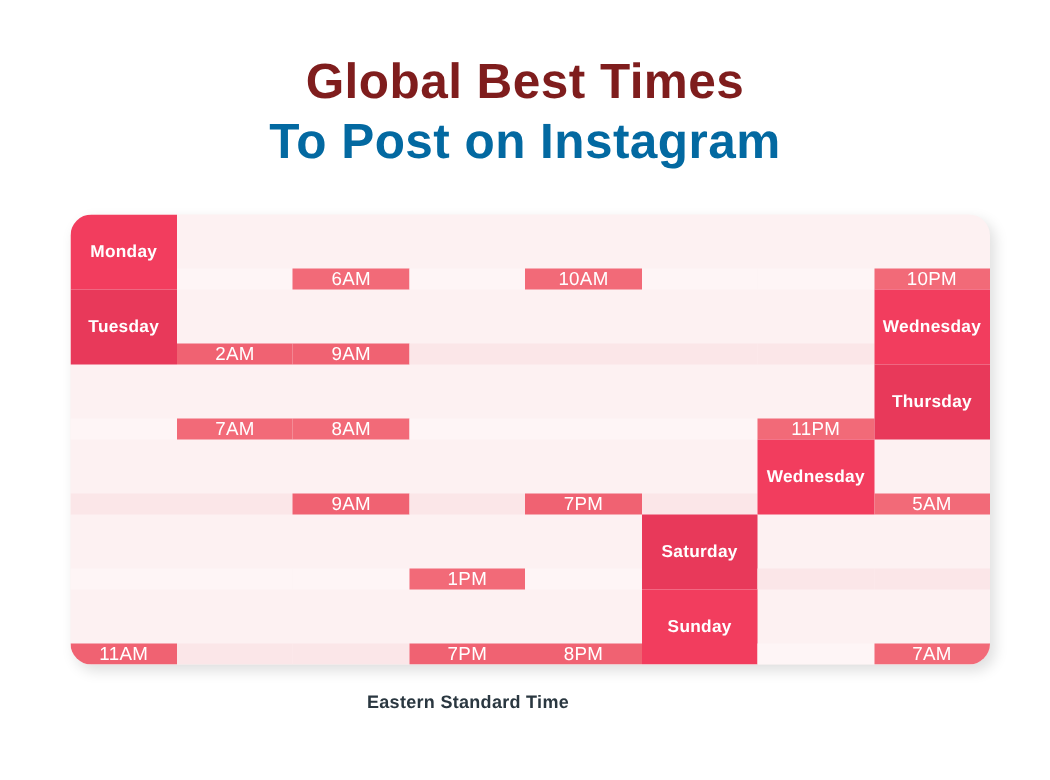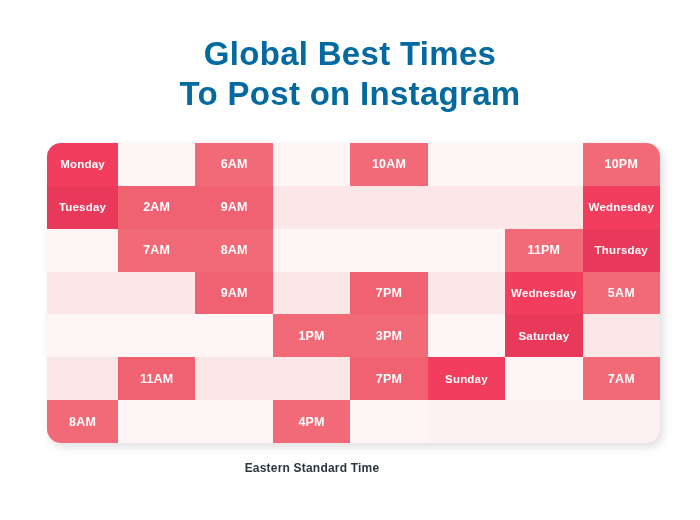--- a/index.html
+++ b/index.html
@@ -28,21 +28,21 @@
     left: 0;
     top: 34px;
     width: 700px;
     text-align: center;
   }
   .title-line1 {
     font-size: 33px;
     font-weight: bold;
     letter-spacing: 0.3px;
     line-height: 40px;
-    color: #0369a1;
+    color: #7f1d1d;
     white-space: nowrap;
   }
   .title-line2 {
     font-size: 33px;
     font-weight: bold;
     letter-spacing: 0.3px;
     line-height: 40px;
     color: #0369a1;
     white-space: nowrap;
   }
@@ -76,23 +76,24 @@
     letter-spacing: 0.2px;
   }
   .day-a { background: #f23d5e; }
   .day-b { background: #e8395a; }
 
   .slot {
     display: flex;
     align-items: center;
     justify-content: center;
     font-size: 12.5px;
-    font-weight: bold;
+    font-weight: normal;
     color: #ffffff;
     letter-spacing: 0.2px;
+    margin-top: 36px;
   }
   
   .fill-a { background: #f26a78; }
   .fill-b { background: #f06272; }
   
   .empty-a { background: #fef5f6; }
   .empty-b { background: #fbe6e8; }
 
   
   .footer {
@@ -148,29 +149,29 @@
         <div class="slot fill-b">9AM</div>
         <div class="slot empty-b"></div>
         <div class="slot fill-b">7PM</div>
         <div class="slot empty-b"></div>
         <div class="day-cell day-a">Wednesday</div>
         <div class="slot fill-a">5AM</div>
         <div class="slot empty-a"></div>
         <div class="slot empty-a"></div>
         <div class="slot empty-a"></div>
         <div class="slot fill-a">1PM</div>
-        <div class="slot fill-a">3PM</div>
         <div class="slot empty-a"></div>
         <div class="day-cell day-b">Saturday</div>
         <div class="slot empty-b"></div>
         <div class="slot empty-b"></div>
         <div class="slot fill-b">11AM</div>
         <div class="slot empty-b"></div>
         <div class="slot empty-b"></div>
         <div class="slot fill-b">7PM</div>
+        <div class="slot fill-b">8PM</div>
         <div class="day-cell day-a">Sunday</div>
         <div class="slot empty-a"></div>
         <div class="slot fill-a">7AM</div>
         <div class="slot fill-a">8AM</div>
         <div class="slot empty-a"></div>
         <div class="slot empty-a"></div>
         <div class="slot fill-a">4PM</div>
         <div class="slot empty-a"></div>
       </div>
   </div>

